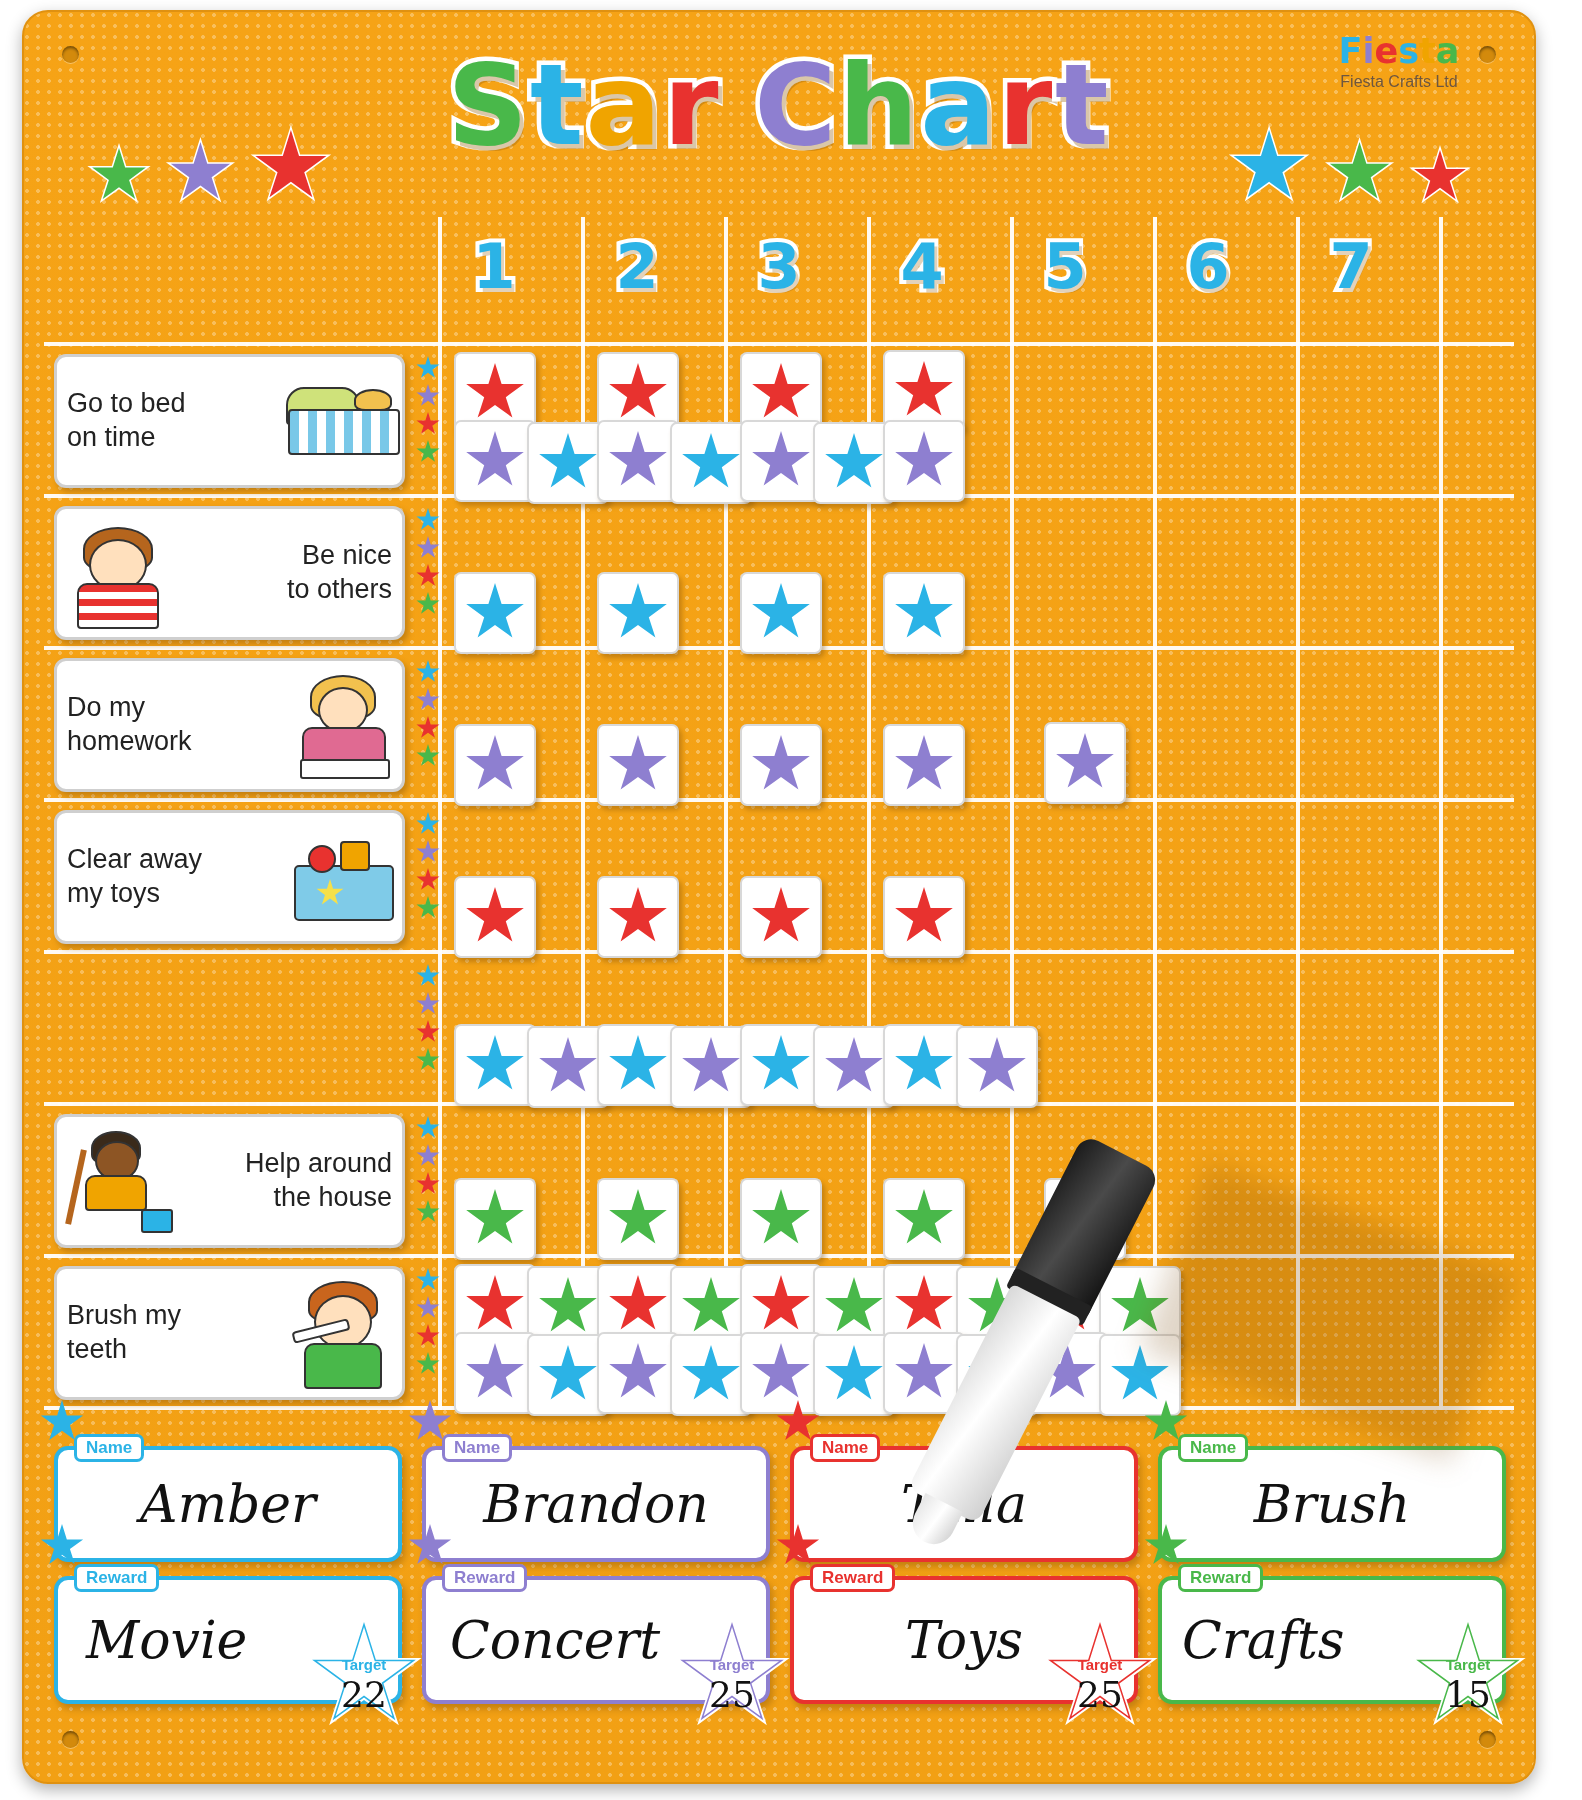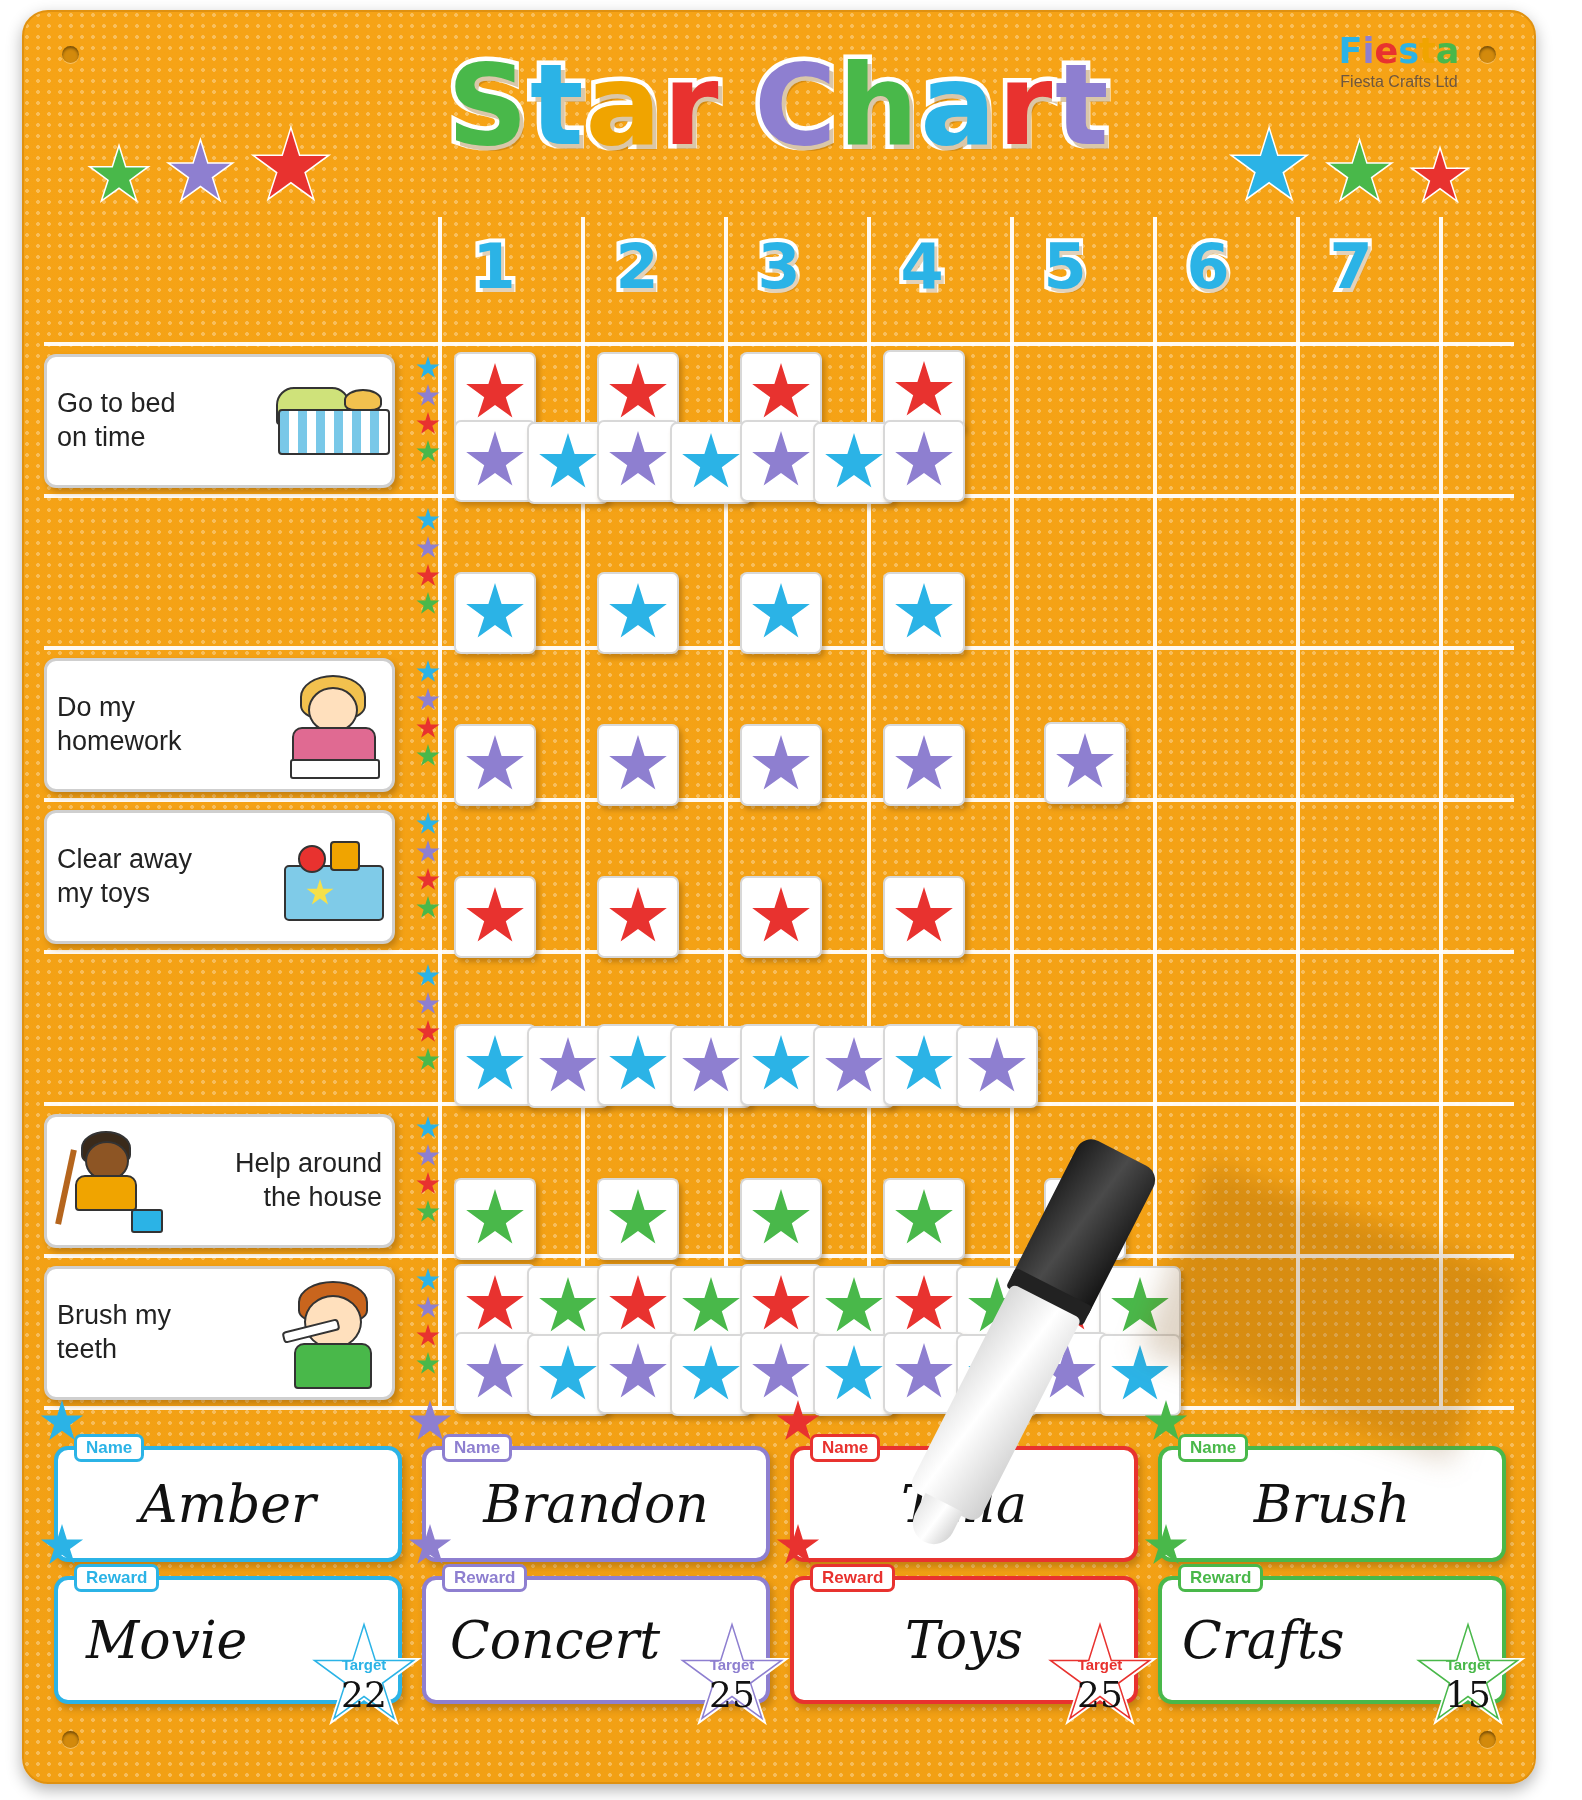--- a/index.html
+++ b/index.html
@@ -157,21 +157,21 @@
     position: absolute;
     left: 0; right: 0;
     height: 4px;
     background: #ffffff;
     opacity: 0.95;
   }
 
   
   .act-card {
     position: absolute;
-    left: 0;
+    left: 10px;
     width: 345px;
     height: 128px;
     background: #ffffff;
     border: 3px solid #cfcfcf;
     border-radius: 12px;
     box-shadow: 3px 4px 6px rgba(120,75,10,0.40);
     display: flex;
     align-items: center;
     overflow: hidden;
   }
@@ -482,20 +482,30 @@
     <div class="tile" style="left:696px;top:78px">
         <span class="star" style="background:#8e7fd0"></span>
       </div>
     <div class="tile" style="left:769px;top:80px">
         <span class="star" style="background:#2bb3e6"></span>
       </div>
     <div class="tile" style="left:839px;top:78px">
         <span class="star" style="background:#8e7fd0"></span>
       </div>
 
+    <div class="act-card" style="top:164px">
+      <div class="act-pic">
+        <div class="hair" style="left:26px;top:6px;width:66px;height:40px;background:#b5651d"></div>
+        <div class="face" style="left:32px;top:18px;width:54px;height:48px"></div>
+        <div class="body" style="left:20px;top:62px;width:78px;height:42px;background:repeating-linear-gradient(180deg,#e8322f 0 7px,#ffffff 7px 14px)"></div>
+      </div>
+      <div class="act-text" style="text-align:right">
+        <span>Be nice</span><br><span>to others</span>
+      </div>
+    </div>
     <div class="strip" style="top:166px">
       <span class="s star" style="width:24px;height:24px;background:#2bb3e6"></span>
       <span class="s star" style="width:24px;height:24px;background:#8e7fd0"></span>
       <span class="s star" style="width:24px;height:24px;background:#e8322f"></span>
       <span class="s star" style="width:24px;height:24px;background:#49b84a"></span>
     </div>
     <div class="tile" style="left:410px;top:230px">
         <span class="star" style="background:#2bb3e6"></span>
       </div>
     <div class="tile" style="left:553px;top:230px">

